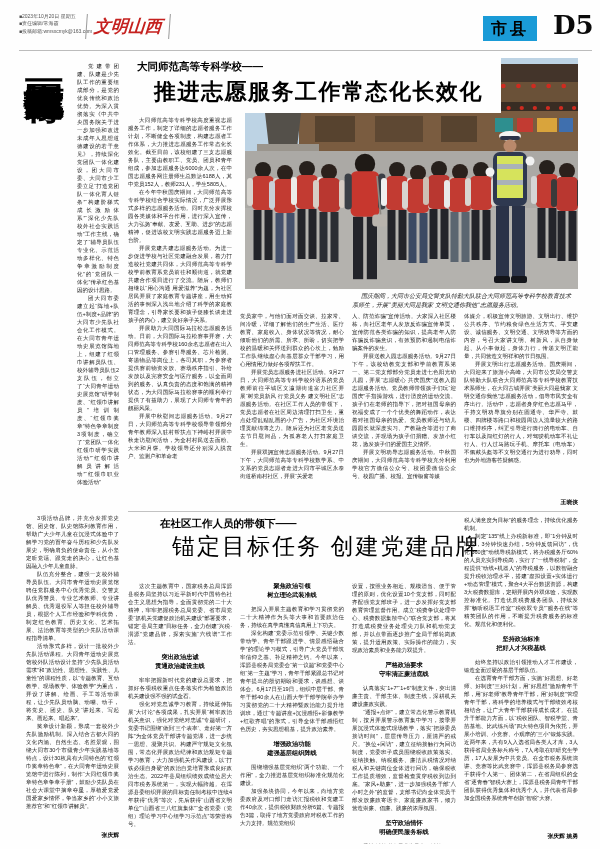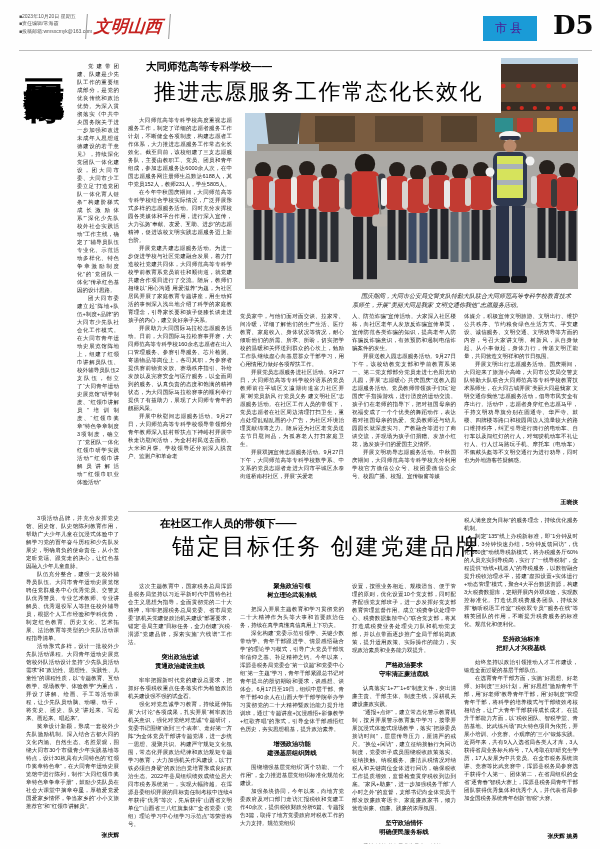--- a/index.html
+++ b/index.html
@@ -7,39 +7,39 @@
     width:600px;height:849px;position:relative;background:#fefefe;
     font-family:"Liberation Sans",sans-serif;color:#151515;overflow:hidden;
   }
   .abs{position:absolute;}
   
   .meta{left:19px;top:13px;font-size:5px;line-height:7.4px;color:#555;}
   .masthead{left:86px;top:14px;font-family:"DejaVu Serif",serif;font-weight:bold;font-style:italic;
     font-size:17px;color:var(--masthead_red,#c5211f);border-left:1px solid #9a9a9a;border-right:1px solid #9a9a9a;
     padding:1px 7px;transform:skewX(-4deg);}
   .section-box{left:483px;top:16px;width:54px;height:25px;background:var(--section_bg,#1a9bd7);
-    color:#4c1d95;font-weight:normal;font-size:12px;line-height:25px;text-align:center;letter-spacing:3px;}
+    color:#000000;font-weight:bold;font-size:16px;line-height:25px;text-align:center;letter-spacing:3px;}
   .page-num{left:547px;top:10px;font-family:"DejaVu Serif",serif;font-weight:bold;font-size:26px;color:#0a0a0a;margin-left:6px;}
   .header-rule{left:19px;top:50px;width:573px;height:1px;background:#bcbcbc;}
   
   .bodytext{font-size:5.5px;line-height:8px;text-align:justify;color:#1c1c1c;}
   .bodytext p{margin:0;text-indent:2em;}
   .col{overflow:hidden;}
   .subhead{font-weight:bold;font-size:6.2px;line-height:8.6px;text-align:center;text-indent:0;
     margin:7px 0 6px 0;color:#000;}
   .byline{font-weight:bold;font-size:5.8px;text-align:right;color:#000;}
   
   .vert-headline{left:24px;top:61px;height:447px;writing-mode:vertical-rl;
     font-size:29px;font-weight:900;line-height:1;letter-spacing:0.6px;
     transform:scaleX(1.38);transform-origin:0 0;color:#000;}
   
   .photo{left:245px;top:58px;width:333px;height:231px;background:#aaa;}
   .title-block1{left:128px;top:56px;width:373px;height:57px;background:#fefefe;z-index:5;}
-  .kicker{font-size:10.5px;font-weight:bold;color:#000;margin:4px 0 0 18px;}
-  .headline1{font-size:22px;font-weight:400;letter-spacing:1.5px;color:#000;margin:3px 0 0 26px;white-space:nowrap;}
+  .kicker{font-size:10.5px;font-weight:bold;color:#000;margin:4px 0 0 9px;}
+  .headline1{font-size:22px;font-weight:700;letter-spacing:1.5px;color:#000;margin:3px 0 0 26px;white-space:nowrap;}
   .caption{left:352px;top:292px;width:226px;font-family:"DejaVu Serif",serif;font-style:italic;
     font-size:6px;line-height:8.6px;color:#222;text-align:justify;}
   .divider{left:128px;top:511px;width:450px;height:1px;background:#c2c2c2;}
   
   .kicker2{left:160px;top:517px;font-size:10.5px;font-weight:bold;color:#000;}
   .headline2{left:172px;top:531px;font-size:23px;font-weight:400;letter-spacing:2px;color:#000;white-space:nowrap;}
 </style>
 </head>
 <body>
 

